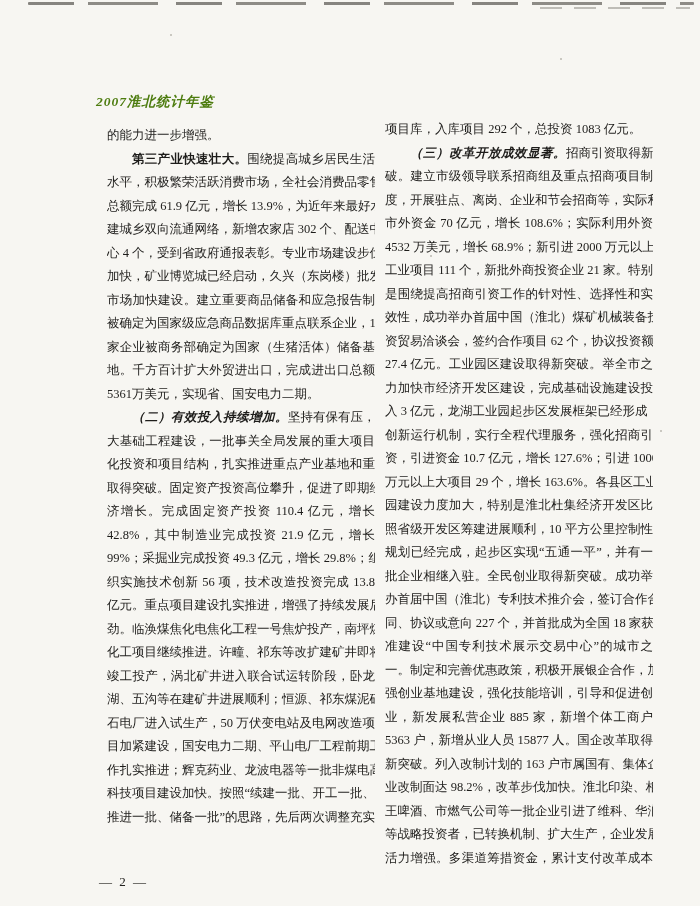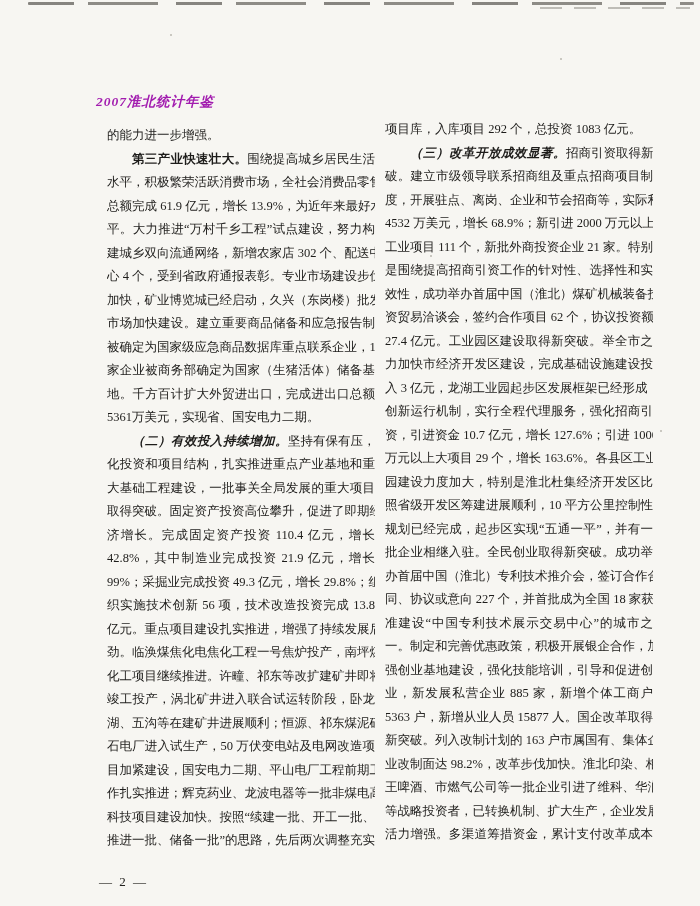--- a/index.html
+++ b/index.html
@@ -25,21 +25,21 @@
   .scan-edge2{
     position:absolute;top:7px;right:10px;width:150px;height:2px;
     background:repeating-linear-gradient(90deg,
       #6a675f 0 22px, rgba(0,0,0,0) 22px 34px);
     opacity:.4;
   }
   .speck{position:absolute;width:2px;height:2px;background:#8a867c;border-radius:50%;opacity:.55;}
   .header{
     position:absolute;left:96px;top:93px;
     font-size:13.5px;font-style:italic;font-weight:600;
-    letter-spacing:1px;color:#a21caf;
+    letter-spacing:1px;color:#4d7c0f;
   }
   .col{
     position:absolute;width:268px;
     font-size:12.5px;line-height:23.5px;
     color:#1d1c1a;
   }
   .col.left{left:107px;top:124px;}
   .col.right{left:385px;top:118px;}
   .line{
     height:23.5px;overflow:hidden;white-space:nowrap;
@@ -65,32 +65,31 @@
   <div class="speck" style="left:430px;top:255px;"></div>
   <div class="speck" style="left:660px;top:430px;"></div>
 
   <div class="header">2007淮北统计年鉴</div>
 
   <div class="col left" id="col-left">
       <div class="line end">的能力进一步增强。</div>
       <div class="line ind"><span class="pre-b">第三产业快速壮大。</span>围绕提高城乡居民生活</div>
       <div class="line">水平，积极繁荣活跃消费市场，全社会消费品零售</div>
       <div class="line">总额完成 61.9 亿元，增长 13.9%，为近年来最好水</div>
-      <div class="line">平。大力推进“万村千乡工程”试点建设，努力构</div>
       <div class="line">建城乡双向流通网络，新增农家店 302 个、配送中</div>
       <div class="line">心 4 个，受到省政府通报表彰。专业市场建设步伐</div>
       <div class="line">加快，矿业博览城已经启动，久兴（东岗楼）批发</div>
       <div class="line">市场加快建设。建立重要商品储备和应急报告制</div>
       <div class="line">被确定为国家级应急商品数据库重点联系企业，1</div>
       <div class="line">家企业被商务部确定为国家（生猪活体）储备基</div>
       <div class="line">地。千方百计扩大外贸进出口，完成进出口总额</div>
       <div class="line end">5361万美元，实现省、国安电力二期。</div>
       <div class="line ind"><span class="pre-bi">（二）有效投入持续增加。</span>坚持有保有压，优</div>
+      <div class="line">大基础工程建设，一批事关全局发展的重大项目</div>
       <div class="line">化投资和项目结构，扎实推进重点产业基地和重</div>
-      <div class="line">大基础工程建设，一批事关全局发展的重大项目</div>
       <div class="line">取得突破。固定资产投资高位攀升，促进了即期经</div>
       <div class="line">济增长。完成固定资产投资 110.4 亿元，增长</div>
       <div class="line">42.8%，其中制造业完成投资 21.9 亿元，增长</div>
       <div class="line">99%；采掘业完成投资 49.3 亿元，增长 29.8%；组</div>
       <div class="line">织实施技术创新 56 项，技术改造投资完成 13.8</div>
       <div class="line">亿元。重点项目建设扎实推进，增强了持续发展后</div>
       <div class="line">劲。临涣煤焦化电焦化工程一号焦炉投产，南坪煤</div>
       <div class="line">化工项目继续推进。许疃、祁东等改扩建矿井即将</div>
       <div class="line">竣工投产，涡北矿井进入联合试运转阶段，卧龙</div>
       <div class="line">湖、五沟等在建矿井进展顺利；恒源、祁东煤泥矸</div>
@@ -98,20 +97,21 @@
       <div class="line">目加紧建设，国安电力二期、平山电厂工程前期工</div>
       <div class="line">作扎实推进；辉克药业、龙波电器等一批非煤电高</div>
       <div class="line">科技项目建设加快。按照“续建一批、开工一批、</div>
       <div class="line">推进一批、储备一批”的思路，先后两次调整充实</div>
     </div>
   <div class="col right" id="col-right">
       <div class="line end">项目库，入库项目 292 个，总投资 1083 亿元。</div>
       <div class="line ind"><span class="pre-bi">（三）改革开放成效显著。</span>招商引资取得新突</div>
       <div class="line">破。建立市级领导联系招商组及重点招商项目制</div>
       <div class="line">度，开展驻点、离岗、企业和节会招商等，实际利用</div>
+      <div class="line">市外资金 70 亿元，增长 108.6%；实际利用外资</div>
       <div class="line">4532 万美元，增长 68.9%；新引进 2000 万元以上</div>
       <div class="line">工业项目 111 个，新批外商投资企业 21 家。特别</div>
       <div class="line">是围绕提高招商引资工作的针对性、选择性和实</div>
       <div class="line">效性，成功举办首届中国（淮北）煤矿机械装备投</div>
       <div class="line">资贸易洽谈会，签约合作项目 62 个，协议投资额</div>
       <div class="line">27.4 亿元。工业园区建设取得新突破。举全市之</div>
       <div class="line">力加快市经济开发区建设，完成基础设施建设投</div>
       <div class="line">入 3 亿元，龙湖工业园起步区发展框架已经形成；</div>
       <div class="line">创新运行机制，实行全程代理服务，强化招商引</div>
       <div class="line">资，引进资金 10.7 亿元，增长 127.6%；引进 1000</div>

